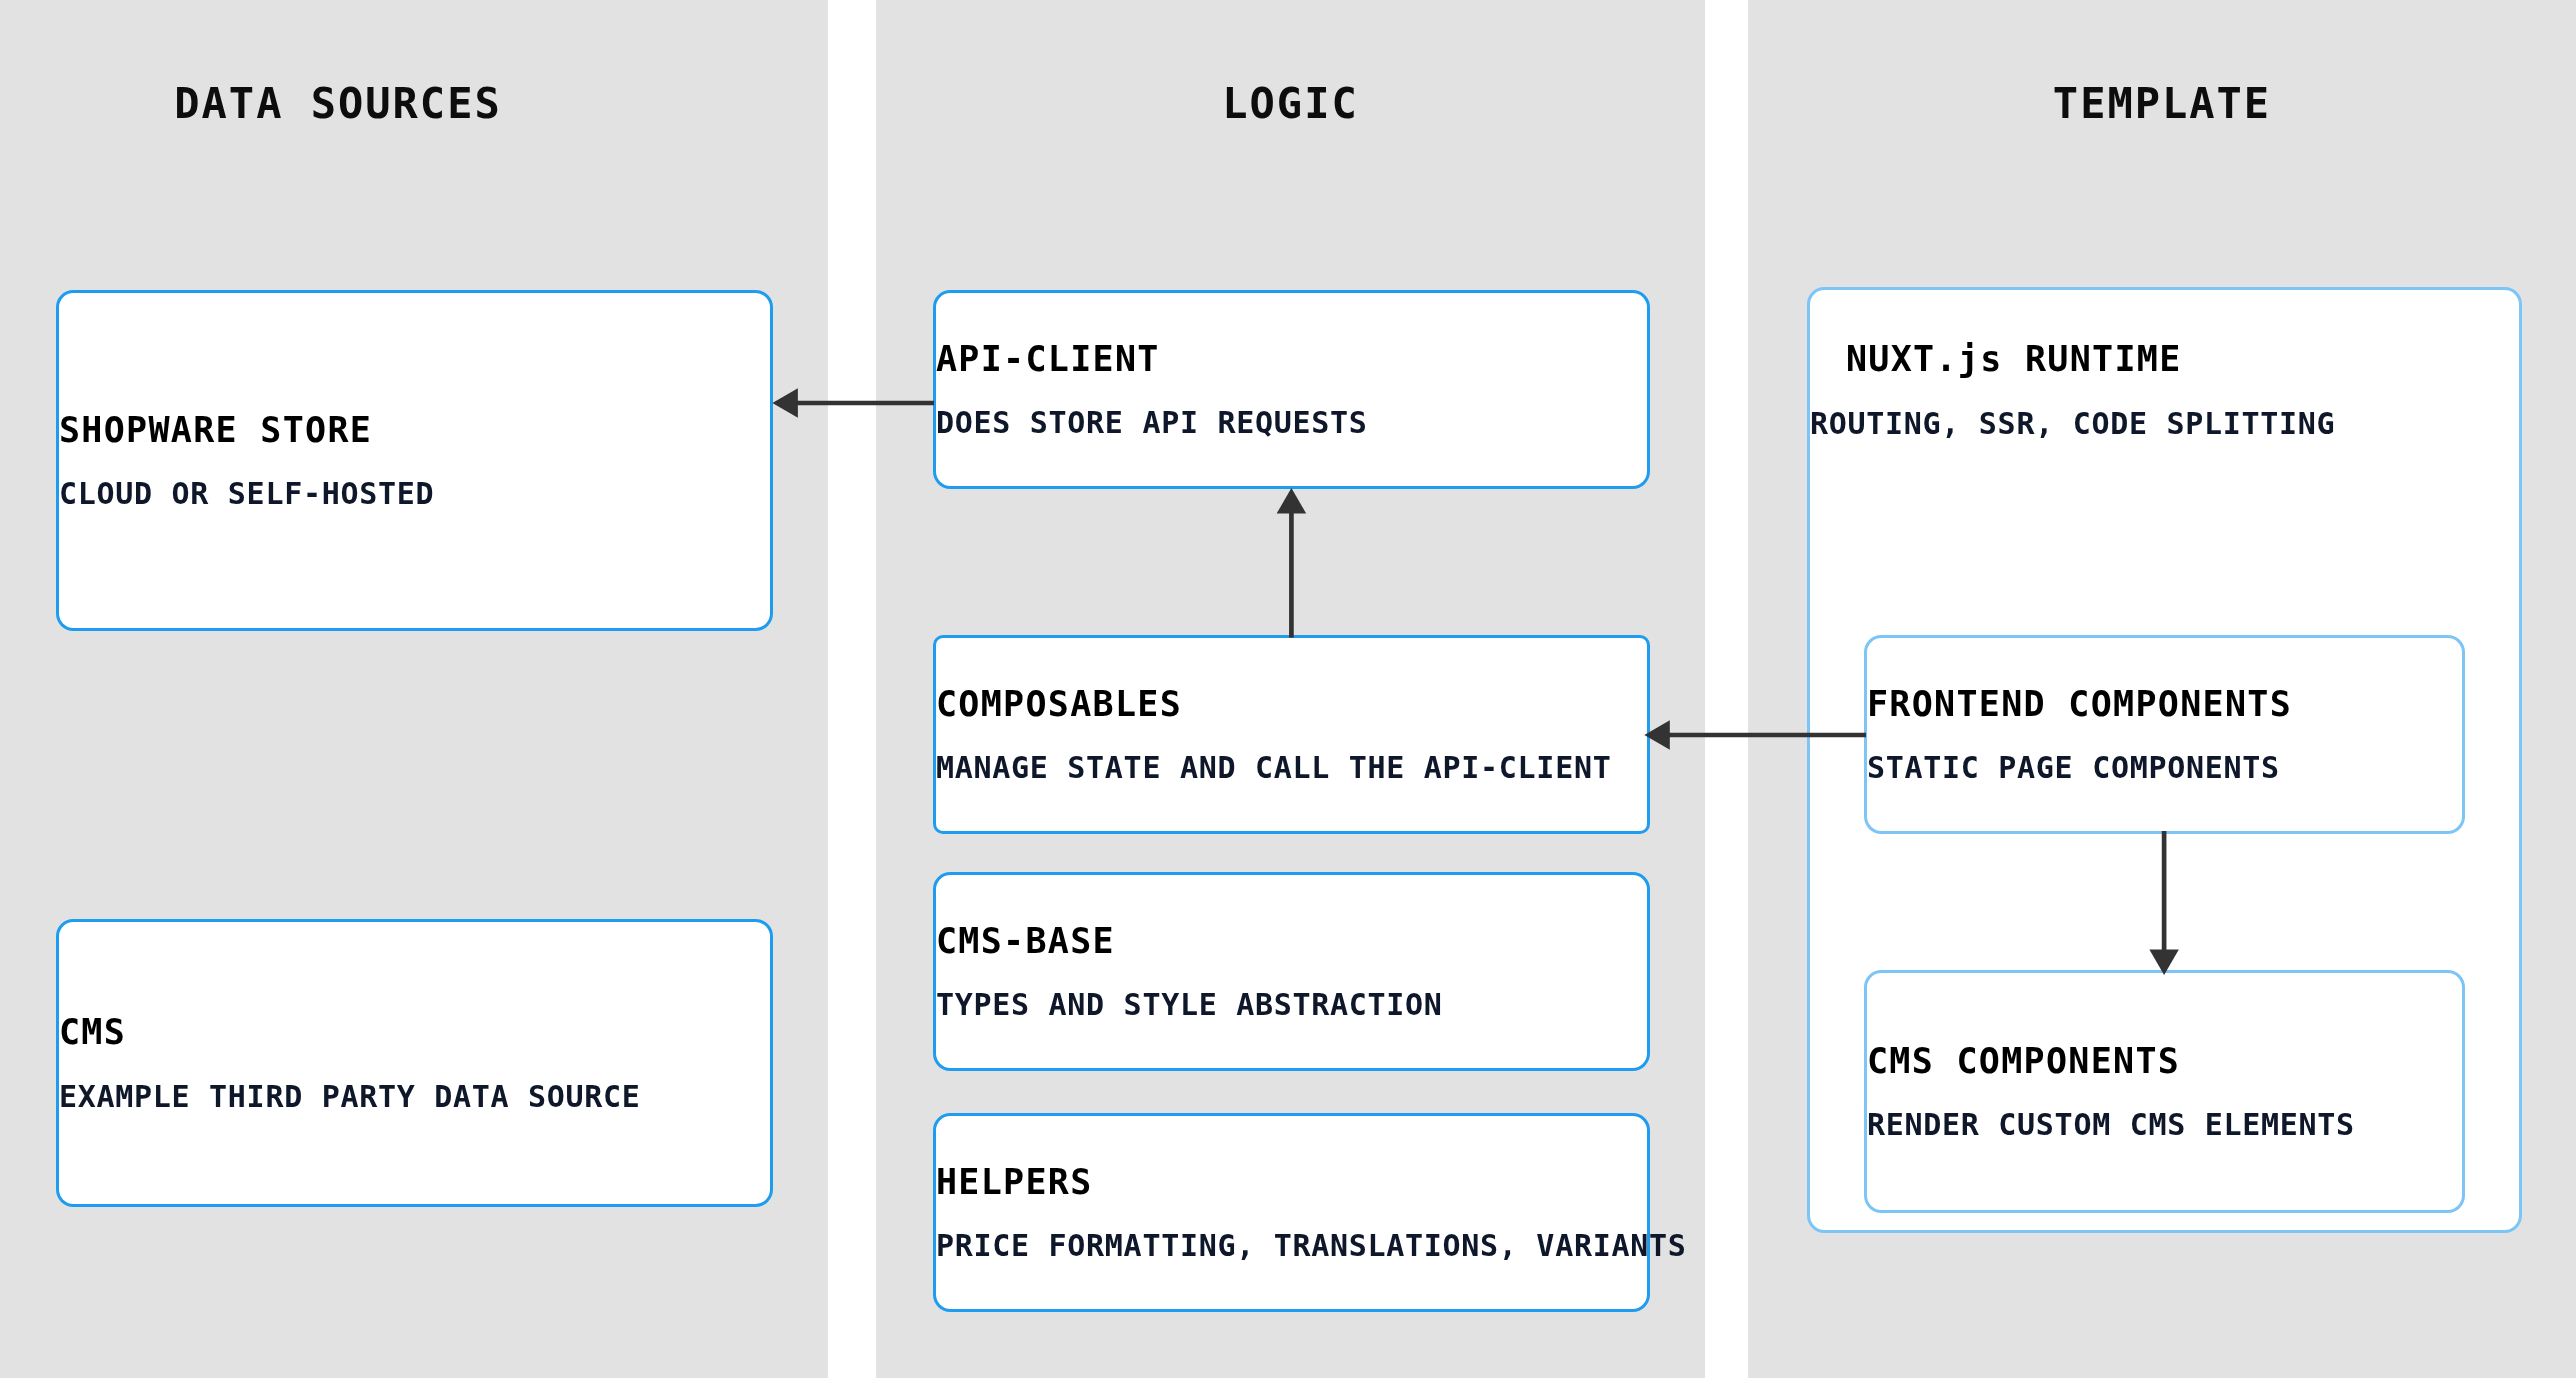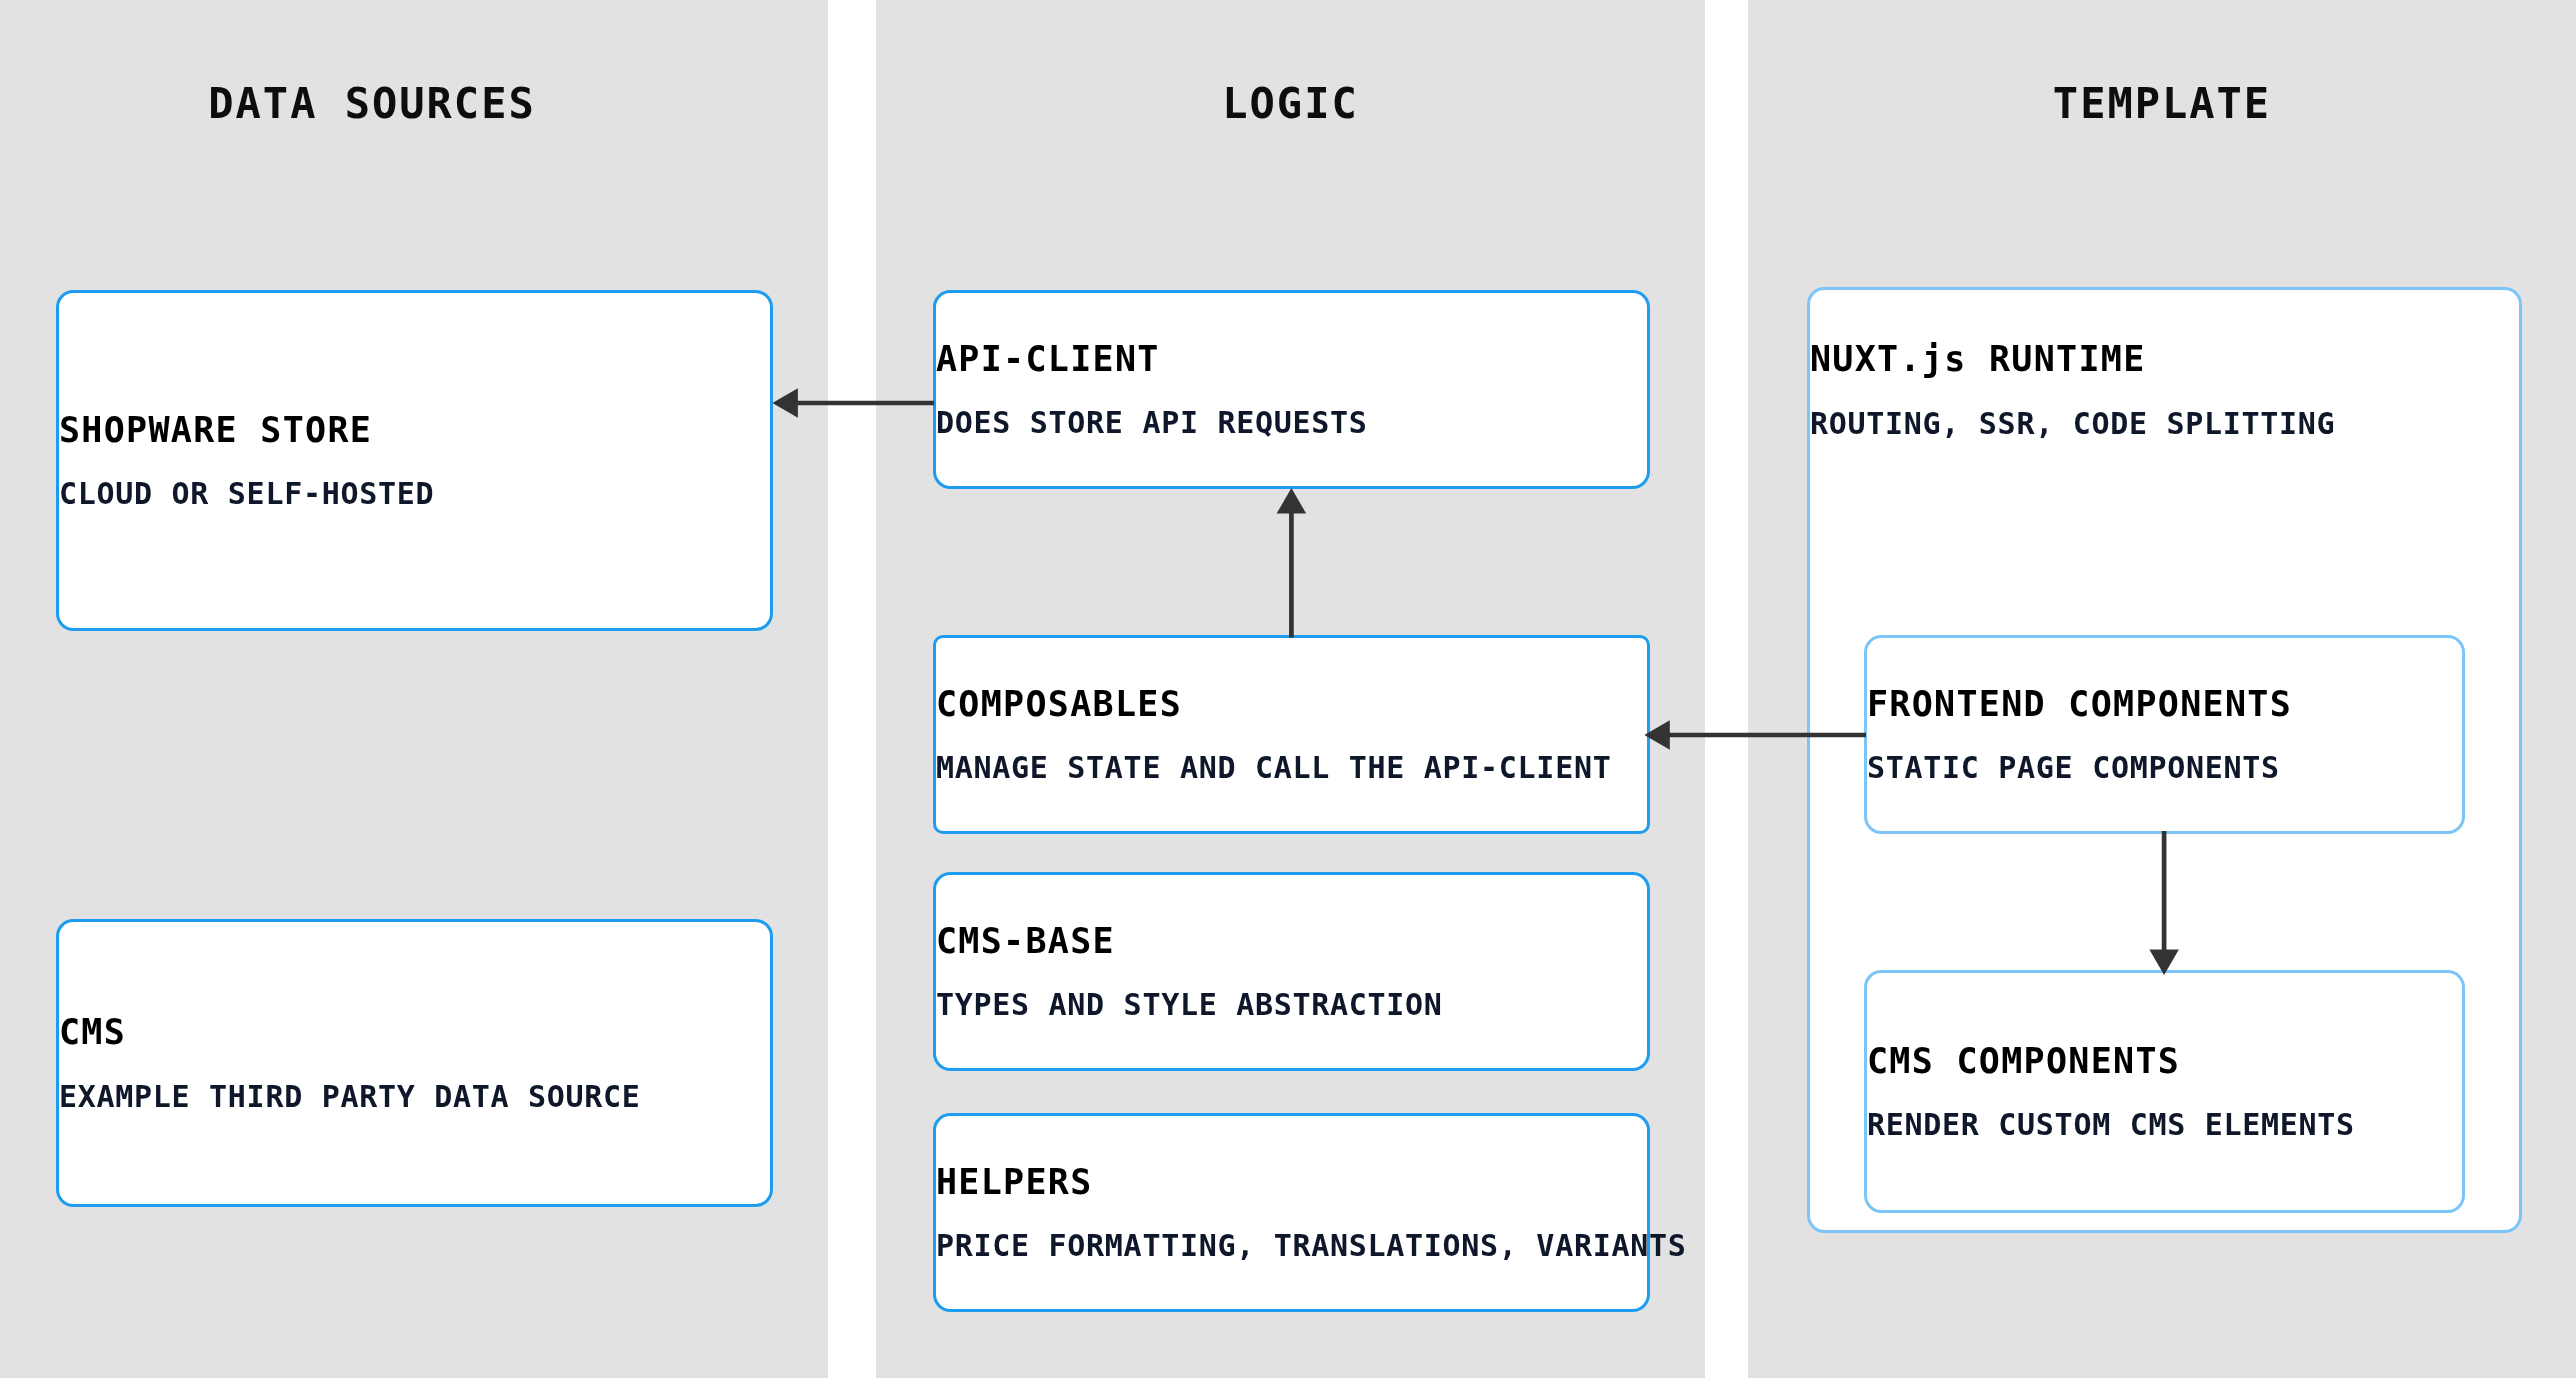--- a/index.html
+++ b/index.html
@@ -68,42 +68,42 @@
     white-space: nowrap;
     line-height: 1.1;
     margin-top: 28px;
   }
 
   
   .panel {
     justify-content: flex-start;
     padding-top: 50px;
   }
-  .panel > .card-title { margin-top: 0; }
+  .panel > .card-title { margin-top: 0; margin-left: 36px; }
 
   
   .arrow-svg {
     position: absolute;
     overflow: visible;
     pointer-events: none;
   }
   .arrow-line {
     stroke: #333333;
     stroke-width: 7;
     fill: none;
   }
   .arrow-head { fill: #333333; }
 </style>
 </head>
 <body>
 
 <div id="stage">
 
   <div class="column" style="left:-23px; top:-23px; width:851px; height:1424px;"></div>
-  <div class="col-title" style="left:0px; top:79px; width:676px;margin-left:34px;">DATA SOURCES</div>
+  <div class="col-title" style="left:0px; top:79px; width:676px;">DATA SOURCES</div>
 
   <div class="card" style="left:56px; top:290px; width:717px; height:341px;">
     <div class="card-title">SHOPWARE STORE</div>
     <div class="card-sub">CLOUD OR SELF-HOSTED</div>
   </div>
 
   <div class="card" style="left:56px; top:919px; width:717px; height:288px;">
     <div class="card-title">CMS</div>
     <div class="card-sub">EXAMPLE THIRD PARTY DATA SOURCE</div>
   </div>

